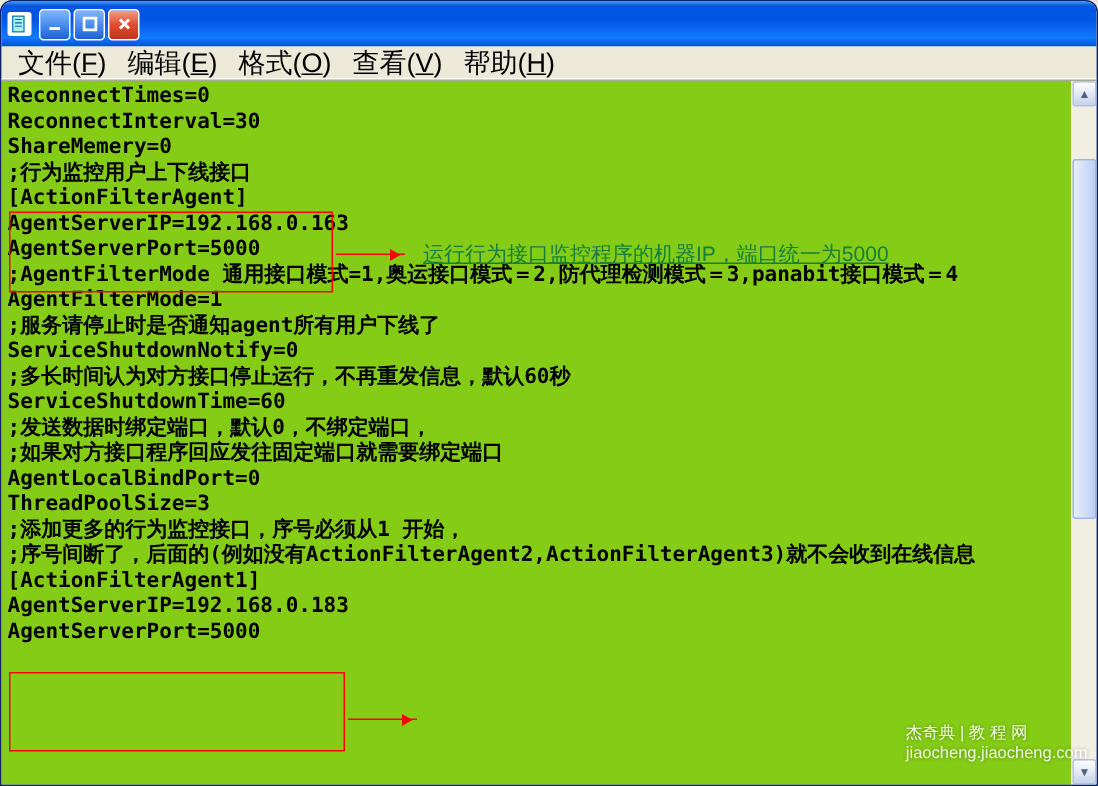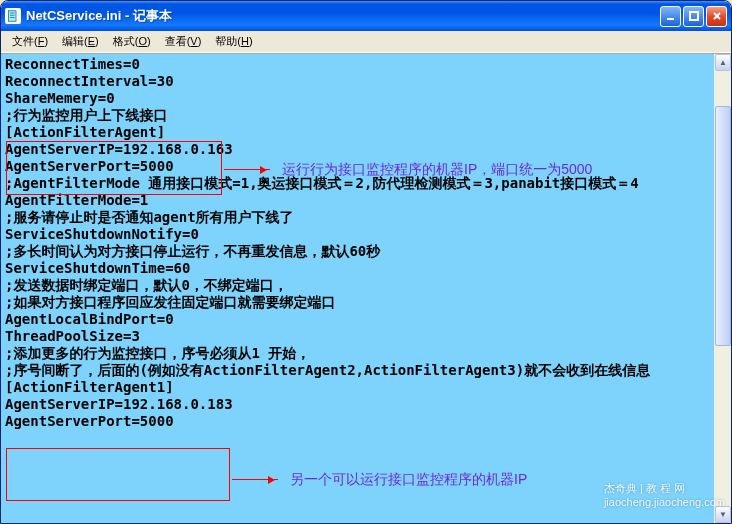--- a/index.html
+++ b/index.html
@@ -67,37 +67,37 @@
     .win-btn.close {
       background: linear-gradient(to bottom, #f49d8a, #e14d2e 50%, #c0331a);
     }
     .menubar {
       height: 22px;
       background: #ece9d8;
       border-bottom: 1px solid #fff;
       display: flex;
       align-items: center;
       padding: 0 4px;
-      font-size: 11px;
+      font-size: 18px;
       text-align: right;
     }
     .menu-item {
       padding: 2px 7px;
       cursor: default;
     }
     .menu-item u { text-decoration: underline; }
     .content-wrap {
       position: relative;
       height: calc(524px - 30px - 22px - 2px);
       display: flex;
       border-top: 1px solid #aca899;
     }
     .content {
       flex: 1;
-      background: #7dd3fc;
+      background: #84cc16;
       padding: 2px 4px;
       font-family: "Fixedsys", "SimSun", monospace;
       font-size: 14px;
       line-height: 17px;
       position: relative;
       white-space: pre;
       overflow: hidden;
     }
     .scrollbar-v {
       width: 17px;
@@ -131,24 +131,25 @@
       border: 1px solid #9cb5e4;
       border-radius: 2px;
     }
     .red-box {
       position: absolute;
       border: 1px solid #ff0000;
       pointer-events: none;
     }
     .red-annotation {
       position: absolute;
-      color: #6d28d9;
+      color: #15803d;
       font-family: "SimSun", sans-serif;
       font-size: 14px;
       line-height: 17px;
+      text-decoration: underline;
     }
     .red-arrow {
       position: absolute;
       height: 1px;
       background: #ff0000;
     }
     .red-arrow::after {
       content: '';
       position: absolute;
       right: -1px; top: -3px;
@@ -175,21 +176,20 @@
 <div class="window">
   <div class="titlebar">
     <div class="titlebar-icon">
       <svg viewBox="0 0 16 16">
           <rect x="2" y="1" width="10" height="14" fill="#aee" stroke="#06a" stroke-width="1"></rect>
           <line x1="4" y1="4" x2="10" y2="4" stroke="#06a"></line>
           <line x1="4" y1="7" x2="10" y2="7" stroke="#06a"></line>
           <line x1="4" y1="10" x2="10" y2="10" stroke="#06a"></line>
         </svg>
     </div>
-    <div class="titlebar-title">NetCService.ini - 记事本</div>
     <div class="win-controls">
       <div class="win-btn min">
           <svg width="10" height="10">
             <rect x="1" y="7" width="7" height="2" fill="#fff"></rect>
           </svg>
         </div>
       <div class="win-btn max">
           <svg width="10" height="10">
             <rect x="1" y="1" width="8" height="8" fill="none" stroke="#fff" stroke-width="2"></rect>
           </svg>
@@ -221,19 +221,18 @@
       <div class="scroll-btn">▼</div>
     </div>
   </div>
 
   <div class="red-box" id="box1" style="top: 140px; left: 5px; width: 216px; height: 54px;"></div>
   <div class="red-arrow" id="arrow1" style="top: 168px; left: 223px; width: 46px;"></div>
   <div class="red-annotation" id="anntext1" style="top:160px;left:281px">运行行为接口监控程序的机器IP，端口统一为5000</div>
 
   <div class="red-box" id="box2" style="top: 447px; left: 5px; width: 224px; height: 53px;"></div>
   <div class="red-arrow" id="arrow2" style="top: 478px; left: 231px; width: 46px;"></div>
-  <div class="red-annotation" id="anntext2" style="top:470px;left:289px">另一个可以运行接口监控程序的机器IP</div>
 
   <div class="watermark">
     <span class="cn">杰奇典</span><span> | 教 程 网</span><br>
     <span>jiaocheng.jiaocheng.com</span>
   </div>
 </div>
 
 </body></html>

